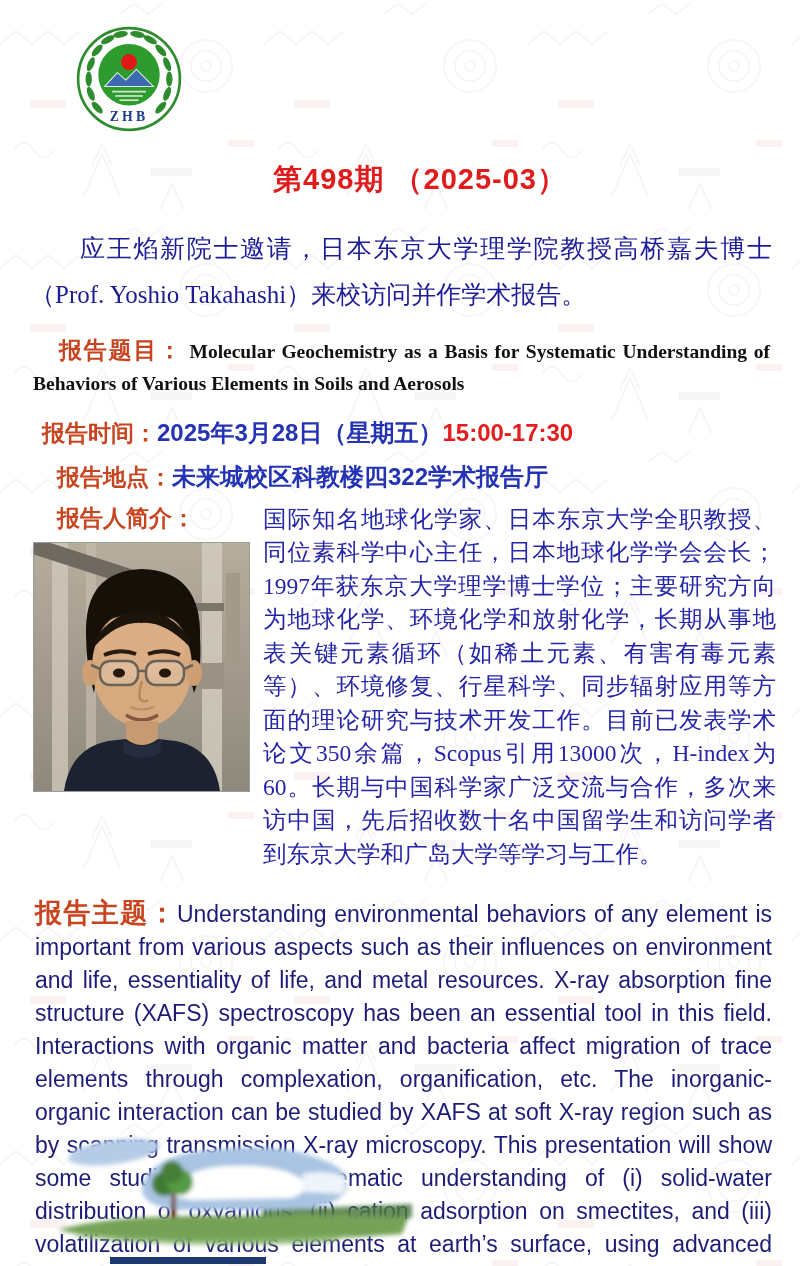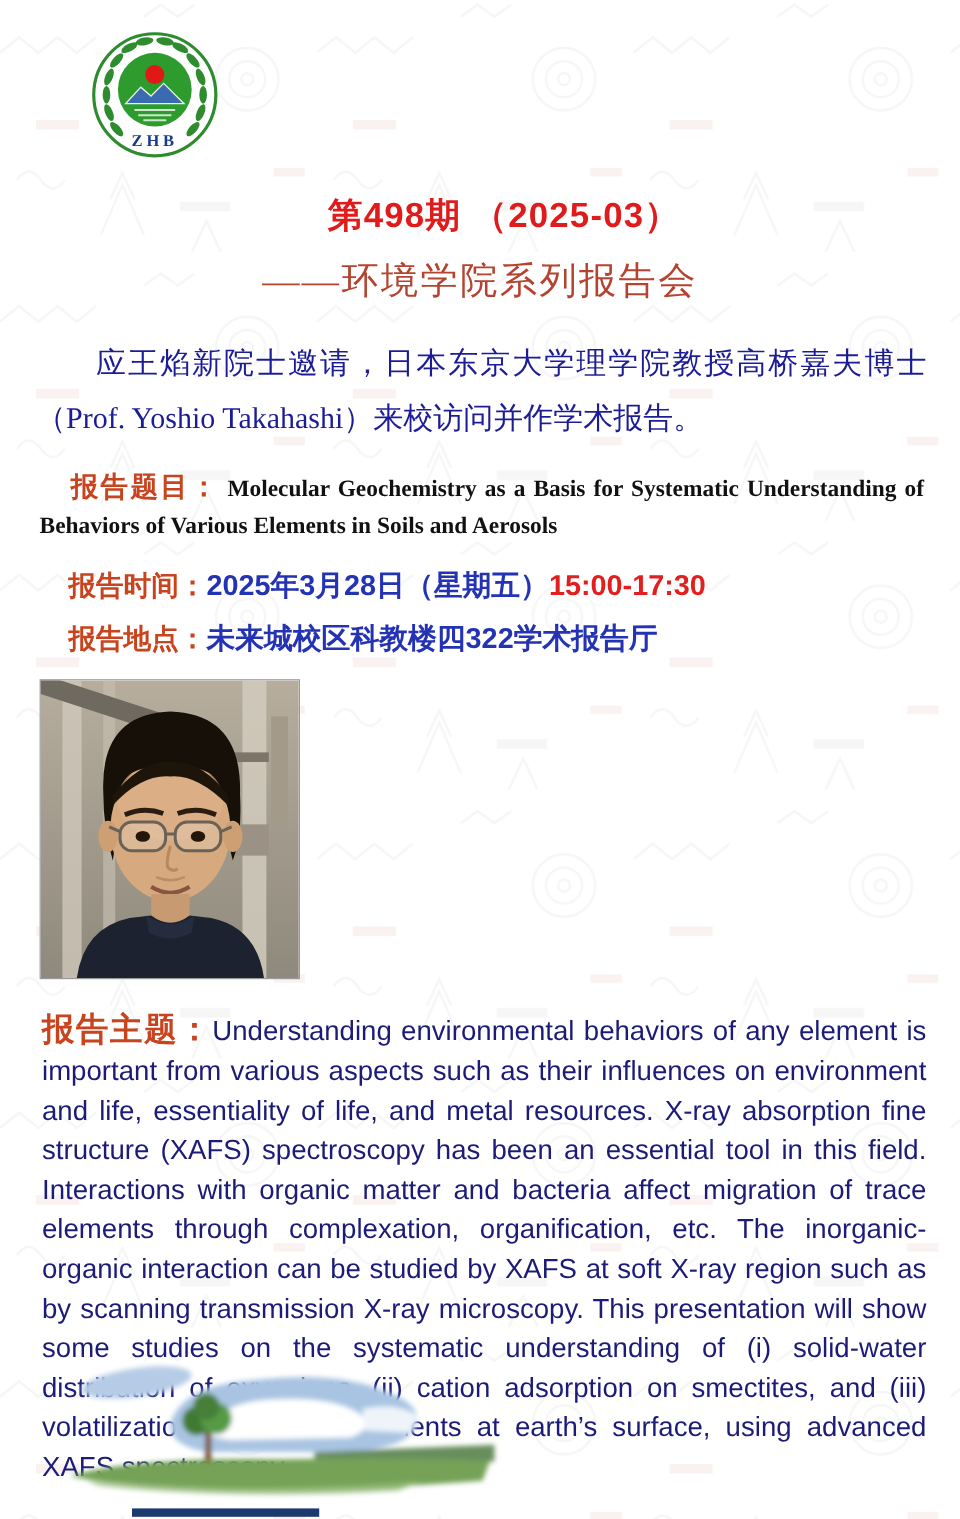--- a/index.html
+++ b/index.html
@@ -21,21 +21,21 @@
     font-size:31px;color:var(--subtitle-red,#b5432f);letter-spacing:2px;}
 
   
   .intro{margin:26px 28px 0 30px;font-family:"Liberation Serif",serif;font-size:25px;
     line-height:1.82;color:var(--navy,#1c1c96);text-indent:2em;text-align:justify;}
 
   
   .label{color:var(--label-red,#c7441f);font-weight:bold;font-size:23px;}
   .row-title{margin:16px 30px 0 33px;text-indent:26px;line-height:1.55;text-align:justify;}
   .etitle{font-family:"Liberation Serif",serif;font-weight:bold;font-size:19.5px;color:#111;}
-  .row-time{margin:18px 0 0 57px;font-size:24px;}
+  .row-time{margin:18px 0 0 42px;font-size:24px;}
   .time-date{color:var(--blue,#2433b4);font-weight:bold;}
   .time-range{color:var(--bright-red,#e31e1e);font-weight:bold;}
   .row-venue{margin:12px 0 0 57px;font-size:24px;}
   .venue-value{color:var(--blue,#2433b4);font-weight:bold;}
 
   
   .bio{display:flex;margin:10px 24px 0 33px;}
   .bio-left{width:216px;flex:0 0 216px;}
   .bio-label{margin-left:24px;white-space:nowrap;}
   .photo{display:block;margin-top:8px;width:215px;height:248px;border:1px solid #9a9a9a;}
@@ -111,32 +111,32 @@
         <g stroke="#cfe6cf" stroke-width="1.6">
           <line x1="34" y1="62" x2="66" y2="62"></line>
           <line x1="37" y1="66" x2="63" y2="66"></line>
           <line x1="41" y1="70" x2="59" y2="70"></line>
         </g>
         <text x="50" y="90" text-anchor="middle" font-family="Liberation Serif, serif" font-size="13" font-weight="bold" letter-spacing="3" fill="#1a3a8c">ZHB</text>
       </svg>
     </div>
 
     <div class="issue">第498期 （2025-03）</div>
-    <div class="subtitle">——环境学院系列报告会</div>
 
     <p class="intro">应王焰新院士邀请，日本东京大学理学院教授高桥嘉夫博士（Prof. Yoshio Takahashi）来校访问并作学术报告。</p>
 
     <p class="row-title"><span class="label">报告题目：</span> <span class="etitle">Molecular Geochemistry as a Basis for Systematic Understanding of Behaviors of Various Elements in Soils and Aerosols</span></p>
 
     <p class="row-time"><span class="label">报告时间：</span><span class="time-date">2025年3月28日（星期五）</span><span class="time-range">15:00-17:30</span></p>
 
     <p class="row-venue"><span class="label">报告地点：</span><span class="venue-value">未来城校区科教楼四322学术报告厅</span></p>
 
     <div class="bio">
       <div class="bio-left">
+        <div class="label bio-label">报告人简介：</div>
         <svg class="photo" viewBox="0 0 215 248" xmlns="http://www.w3.org/2000/svg">
           <defs>
             <linearGradient id="phbg" x1="0" y1="0" x2="0" y2="1">
               <stop offset="0" stop-color="#b6ad9d"></stop>
                 <stop offset="1" stop-color="#8f897d"></stop>
             </linearGradient>
           </defs>
           <rect width="215" height="248" fill="url(#phbg)"></rect>
           <rect x="18" y="0" width="16" height="248" fill="#cfc8ba" opacity="0.8"></rect>
           <rect x="52" y="0" width="10" height="248" fill="#c4bcae" opacity="0.7"></rect>
@@ -172,20 +172,21 @@
 
           <path d="M108,138 q-4,14 -2,18 q4,4 8,1" stroke="#b8885e" stroke-width="2.5" fill="none"></path>
           <path d="M92,172 q16,10 32,0" stroke="#8a5540" stroke-width="3.5" fill="none"></path>
           <path d="M96,164 q12,5 24,0" stroke="#b08058" stroke-width="2" fill="none" opacity="0.7"></path>
 
           <rect x="92" y="178" width="32" height="26" fill="#c89a72"></rect>
           <path d="M30,248 Q36,206 74,198 L92,196 Q108,208 124,196 L142,198 Q180,206 186,248 Z" fill="#1c2230"></path>
           <path d="M88,196 q20,14 40,0 l-2,14 q-18,10 -36,0 Z" fill="#252c3d"></path>
         </svg>
       </div>
+      <div class="bio-text">国际知名地球化学家、日本东京大学全职教授、同位素科学中心主任，日本地球化学学会会长；1997年获东京大学理学博士学位；主要研究方向为地球化学、环境化学和放射化学，长期从事地表关键元素循环（如稀土元素、有害有毒元素等）、环境修复、行星科学、同步辐射应用等方面的理论研究与技术开发工作。目前已发表学术论文350余篇，Scopus引用13000次，H-index为60。长期与中国科学家广泛交流与合作，多次来访中国，先后招收数十名中国留学生和访问学者到东京大学和广岛大学等学习与工作。</div>
     </div>
 
     <p class="abstract"><span class="label">报告主题：</span><span>Understanding environmental behaviors of any element is important from various aspects such as their influences on environment and life, essentiality of life, and metal resources. X-ray absorption fine structure (XAFS) spectroscopy has been an essential tool in this field. Interactions with organic matter and bacteria affect migration of trace elements through complexation, organification, etc. The inorganic-organic interaction can be studied by XAFS at soft X-ray region such as by scanning transmission X-ray microscopy. This presentation will show some studies on the systematic understanding of (i) solid-water distribution of oxyanions, (ii) cation adsorption on smectites, and (iii) volatilization of various elements at earth’s surface, using advanced XAFS spectroscopy.</span></p>
 
   </div>
 
   <svg class="landscape" viewBox="0 0 370 124" xmlns="http://www.w3.org/2000/svg">
     <defs>
         <filter id="soft">
           <feGaussianBlur stdDeviation="2.2"></feGaussianBlur>

